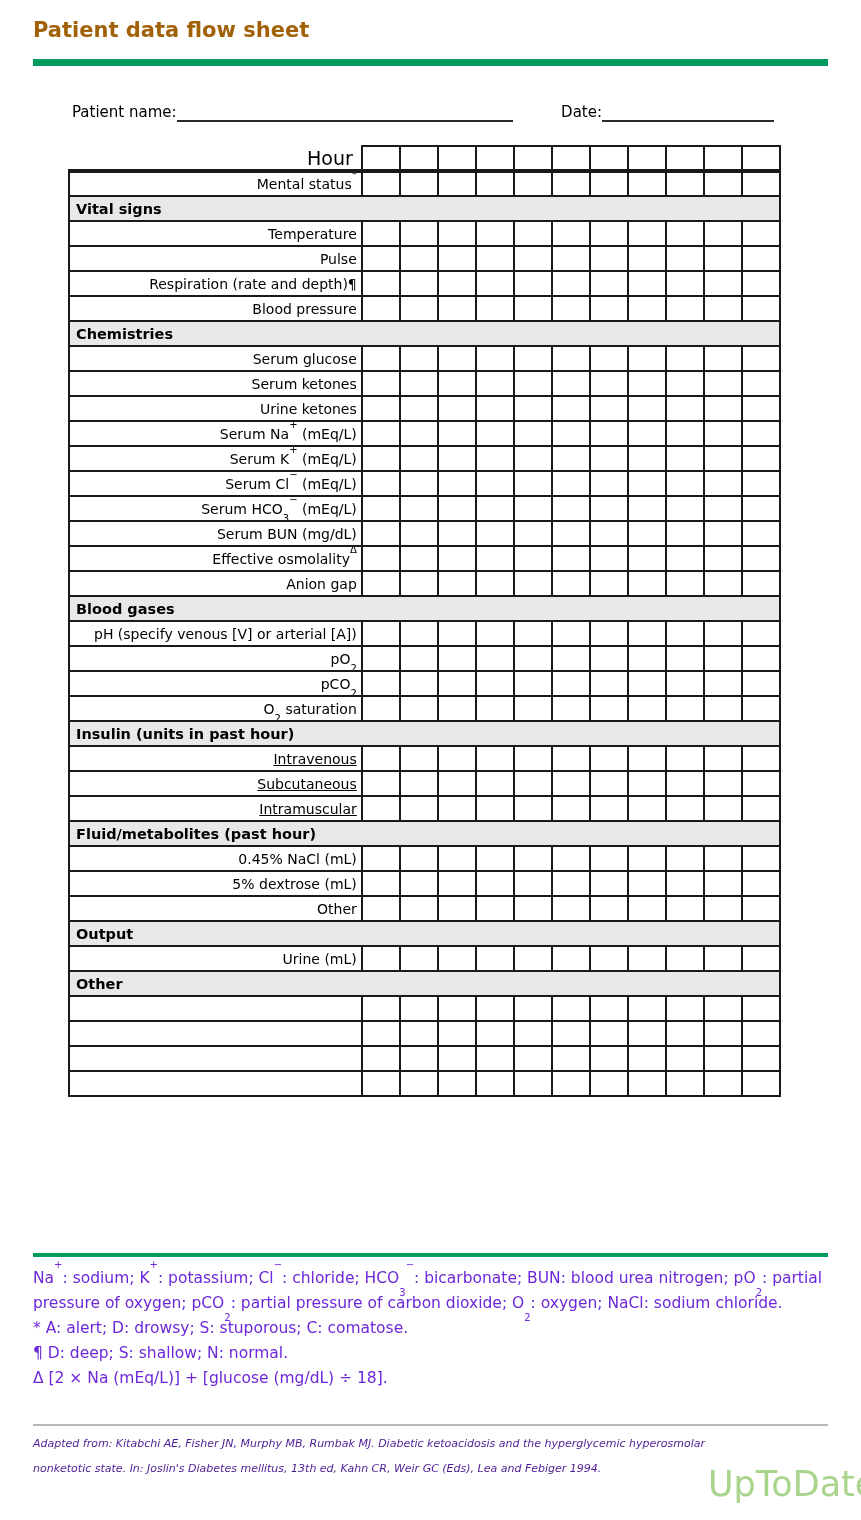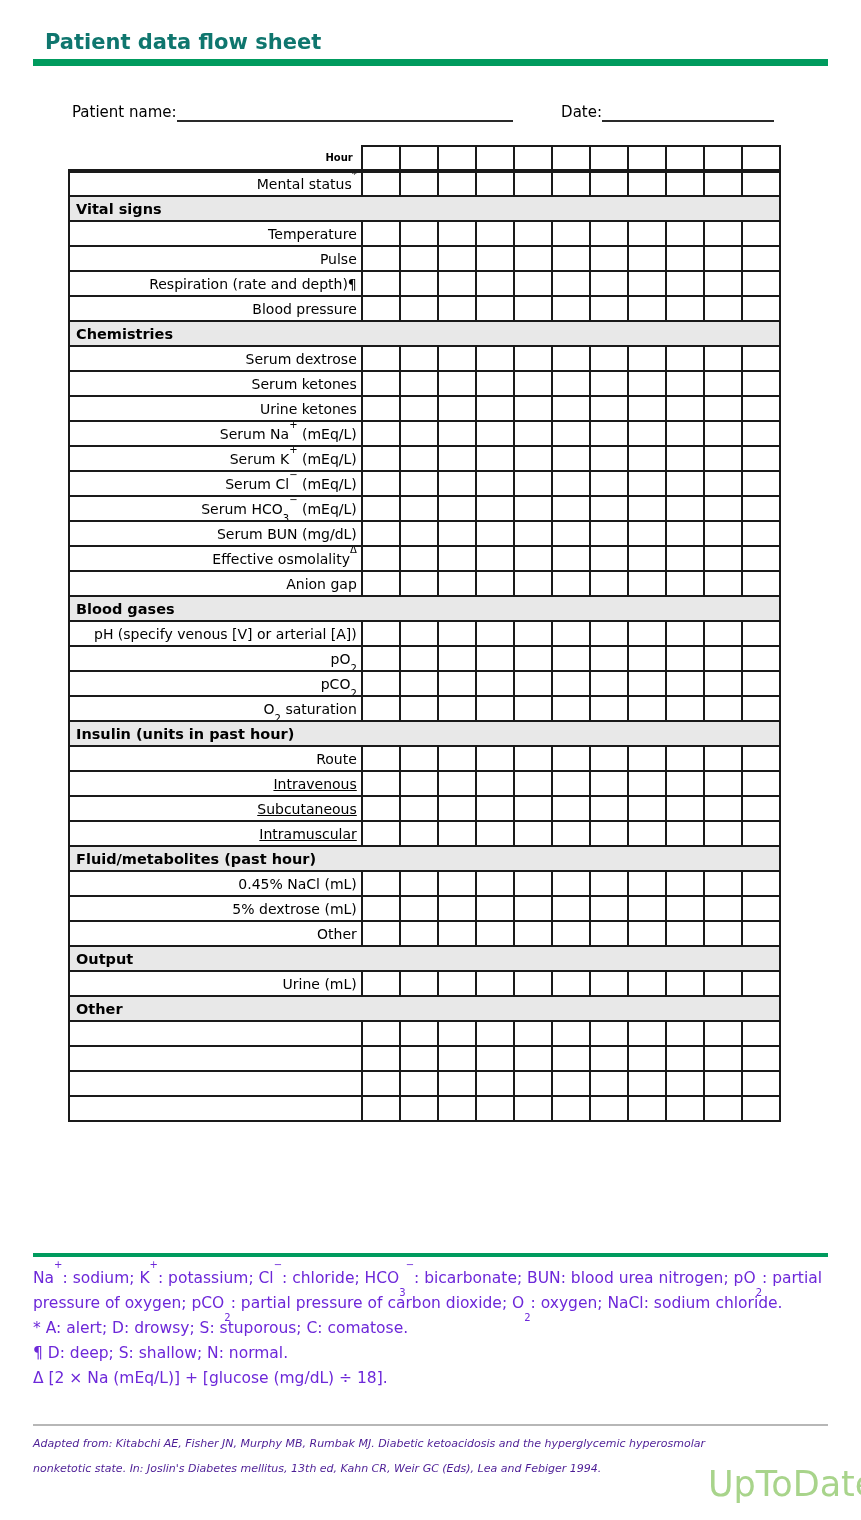--- a/index.html
+++ b/index.html
@@ -5,34 +5,34 @@
   :root{
     --accent:#009b5e;
     --logo-green:#a8d48b;
     --section-gray:#e8e8e8;
     --border-dark:#1a1a1a;
   }
   html,body{margin:0;padding:0;background:#fff;}
   body{font-family:"DejaVu Sans","Liberation Sans",sans-serif;color:#000;}
   .page{position:relative;width:861px;height:1520px;background:#fff;overflow:hidden;}
 
-  .title{position:absolute;left:33px;top:18px;margin:12px;font-size:21px;font-weight:bold;color:#0f766e;}
+  .title{position:absolute;left:33px;top:18px;margin:0;font-size:21px;font-weight:bold;color:#a16207;}
   .rule{position:absolute;left:33px;width:795px;background:var(--accent);}
   .rule.top{top:59px;height:7px;}
   .rule.bottom{top:1253px;height:4px;}
 
   .fill-row{position:absolute;left:72px;top:101px;width:702px;display:flex;align-items:flex-end;font-size:15px;}
   .fill-label{white-space:nowrap;padding-bottom:1px;}
   .line{display:inline-block;border-bottom:2px solid #2a2a2a;height:19px;}
   .line.name{flex:1;margin-right:48px;}
   .line.date{width:172px;}
 
   table.flow-table{position:absolute;left:68px;top:145px;border-collapse:collapse;table-layout:fixed;font-size:14px;}
   .flow-table td{border:2px solid var(--border-dark);height:25px;padding:0;overflow:hidden;white-space:nowrap;box-sizing:border-box;}
-  .flow-table td.header-label{border:none;border-bottom:4px solid var(--border-dark);width:292px;text-align:right;font-weight:bold;font-size:10px;padding-right:8px;}
+  .flow-table td.header-label{border:none;border-bottom:4px solid var(--border-dark);width:292px;text-align:right;font-weight:normal;font-size:19px;padding-right:8px;}
   .flow-table td.hour-cell{width:38px;}
   .flow-table td.hour-cell-header{height:24px;border-bottom-width:4px;}
   .flow-table td.label-cell{text-align:right;padding:1px 4px 1px 24px;}
   .flow-table td.label-cell.indent2{padding-left:40px;text-decoration:underline;}
   .flow-table td.section-cell{background:var(--section-gray);font-weight:bold;font-size:14.5px;padding:1px 0 1px 6px;}
   .flow-table sup,.footnotes sup{font-size:10px;line-height:0;vertical-align:top;position:relative;top:-1px;}
   .flow-table sub,.footnotes sub{font-size:10px;line-height:0;vertical-align:bottom;position:relative;bottom:-2px;}
 
   .footnotes{position:absolute;left:33px;top:1266px;width:795px;font-size:15.5px;line-height:25px;color:#6d28d9;}
   .footnote-line{margin:0;}
@@ -146,21 +146,21 @@
           <td class="hour-cell"></td>
           <td class="hour-cell"></td>
           <td class="hour-cell"></td>
           <td class="hour-cell"></td>
           <td class="hour-cell"></td>
         </tr>
         <tr>
           <td colspan="12" class="section-cell">Chemistries</td>
         </tr>
         <tr>
-          <td class="label-cell">Serum dextrose</td>
+          <td class="label-cell">Serum glucose</td>
           <td class="hour-cell"></td>
           <td class="hour-cell"></td>
           <td class="hour-cell"></td>
           <td class="hour-cell"></td>
           <td class="hour-cell"></td>
           <td class="hour-cell"></td>
           <td class="hour-cell"></td>
           <td class="hour-cell"></td>
           <td class="hour-cell"></td>
           <td class="hour-cell"></td>
@@ -346,34 +346,20 @@
           <td class="hour-cell"></td>
           <td class="hour-cell"></td>
           <td class="hour-cell"></td>
           <td class="hour-cell"></td>
           <td class="hour-cell"></td>
           <td class="hour-cell"></td>
           <td class="hour-cell"></td>
         </tr>
         <tr>
           <td colspan="12" class="section-cell">Insulin (units in past hour)</td>
-        </tr>
-        <tr>
-          <td class="label-cell">Route</td>
-          <td class="hour-cell"></td>
-          <td class="hour-cell"></td>
-          <td class="hour-cell"></td>
-          <td class="hour-cell"></td>
-          <td class="hour-cell"></td>
-          <td class="hour-cell"></td>
-          <td class="hour-cell"></td>
-          <td class="hour-cell"></td>
-          <td class="hour-cell"></td>
-          <td class="hour-cell"></td>
-          <td class="hour-cell"></td>
         </tr>
         <tr>
           <td class="label-cell indent2">Intravenous</td>
           <td class="hour-cell"></td>
           <td class="hour-cell"></td>
           <td class="hour-cell"></td>
           <td class="hour-cell"></td>
           <td class="hour-cell"></td>
           <td class="hour-cell"></td>
           <td class="hour-cell"></td>

